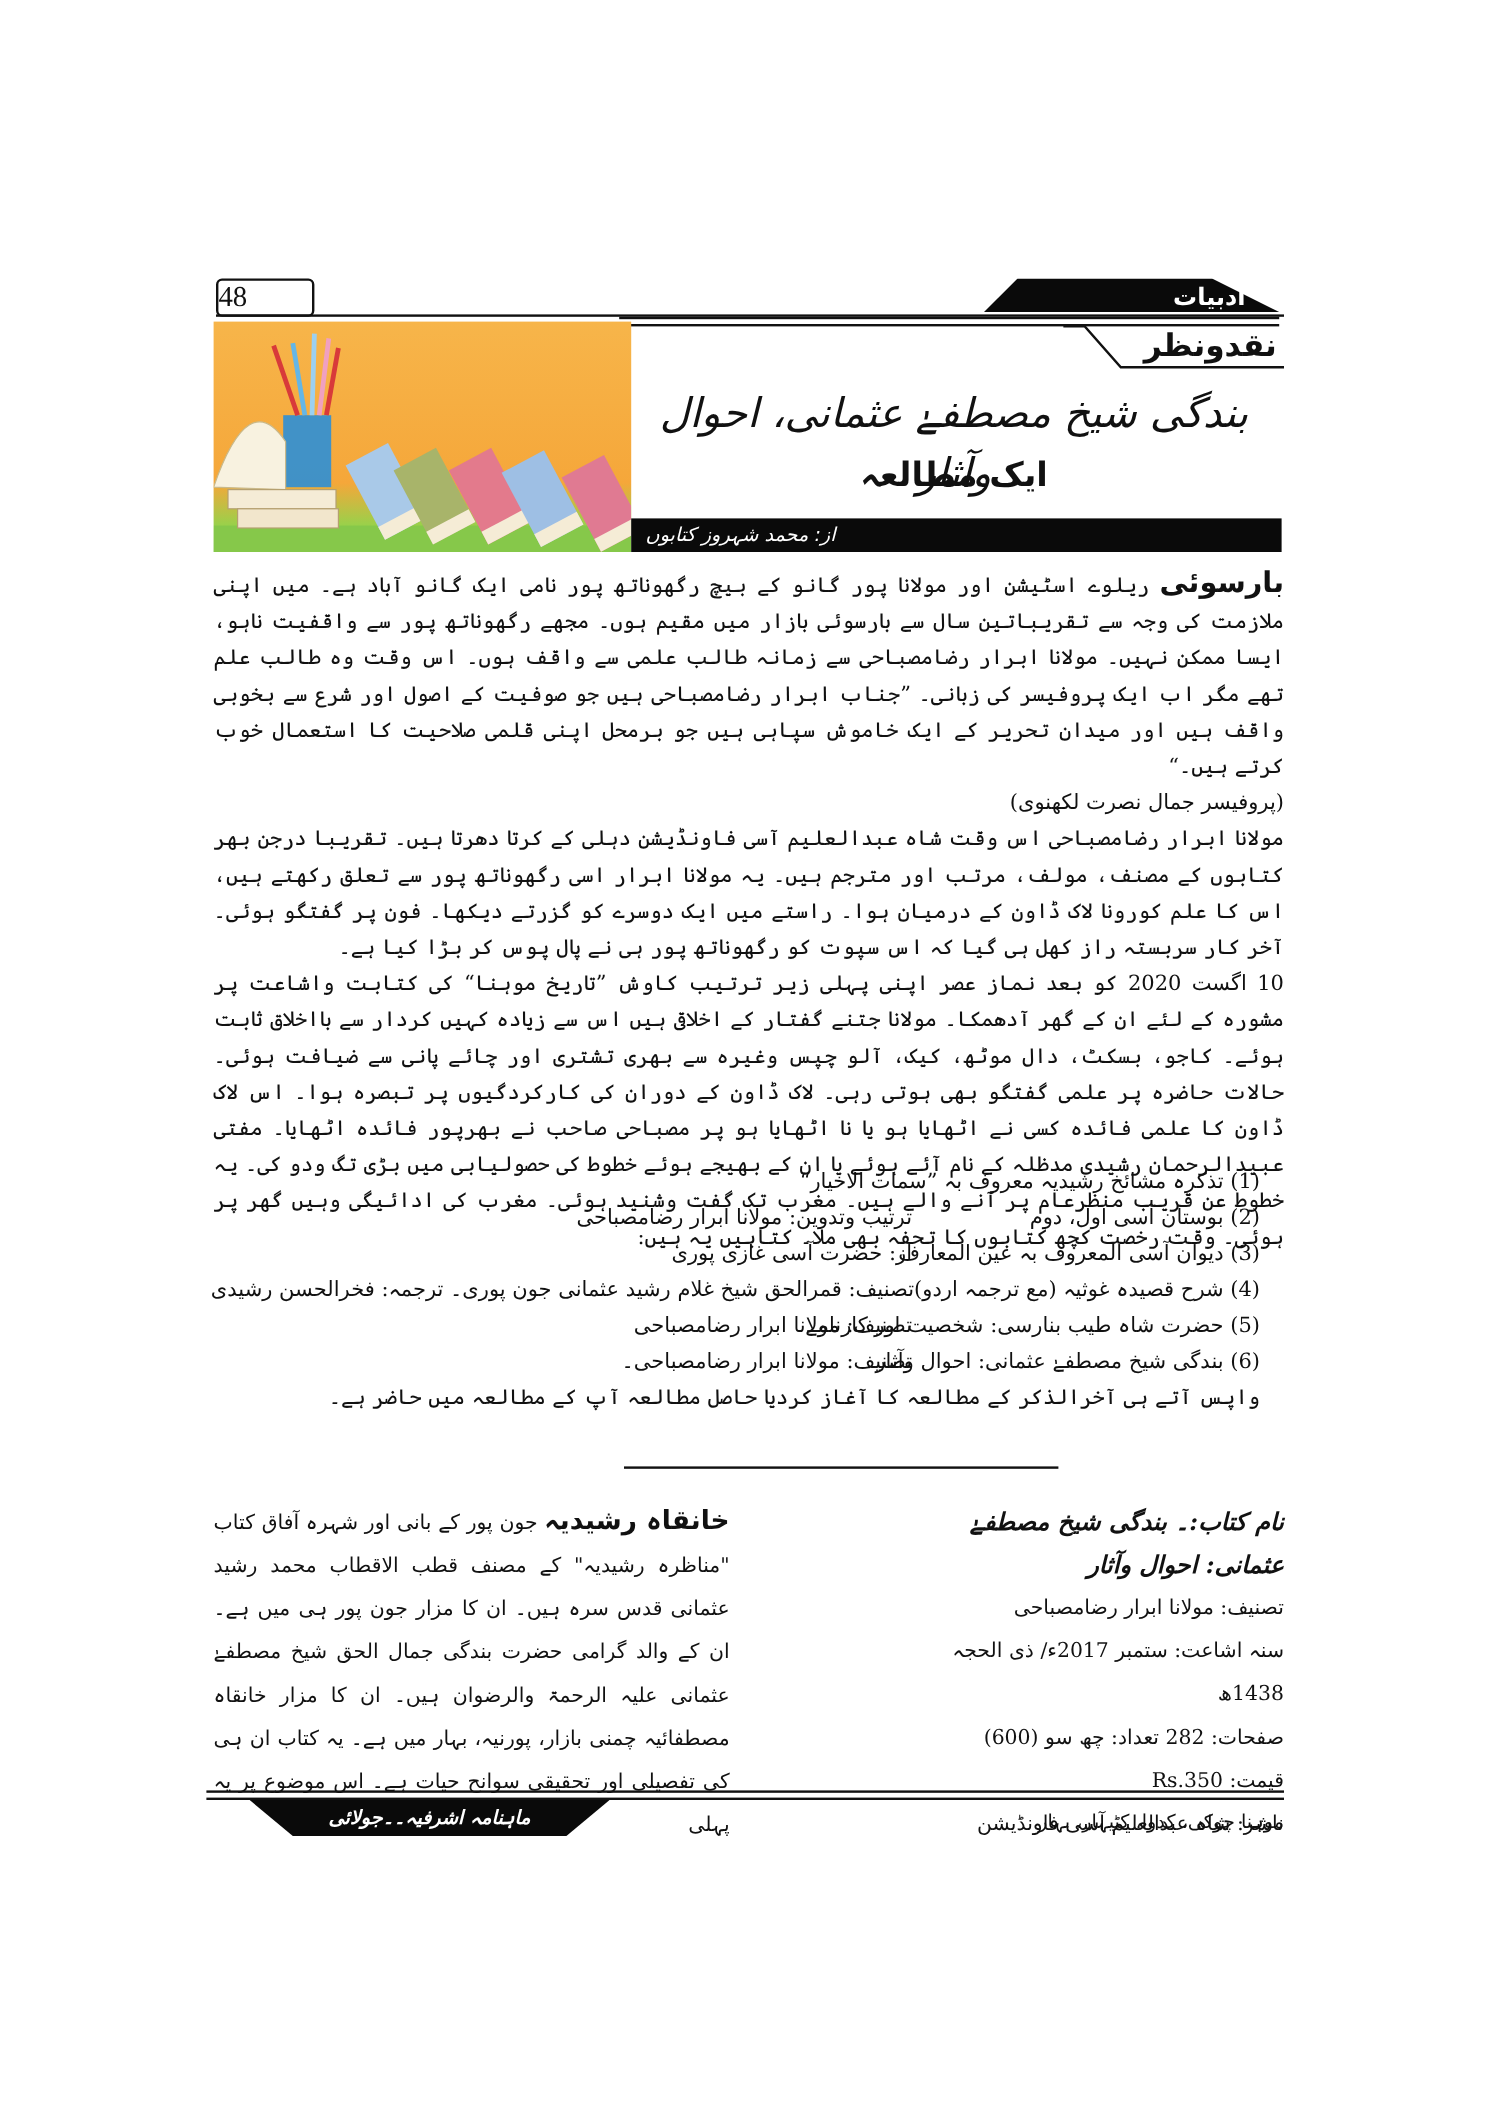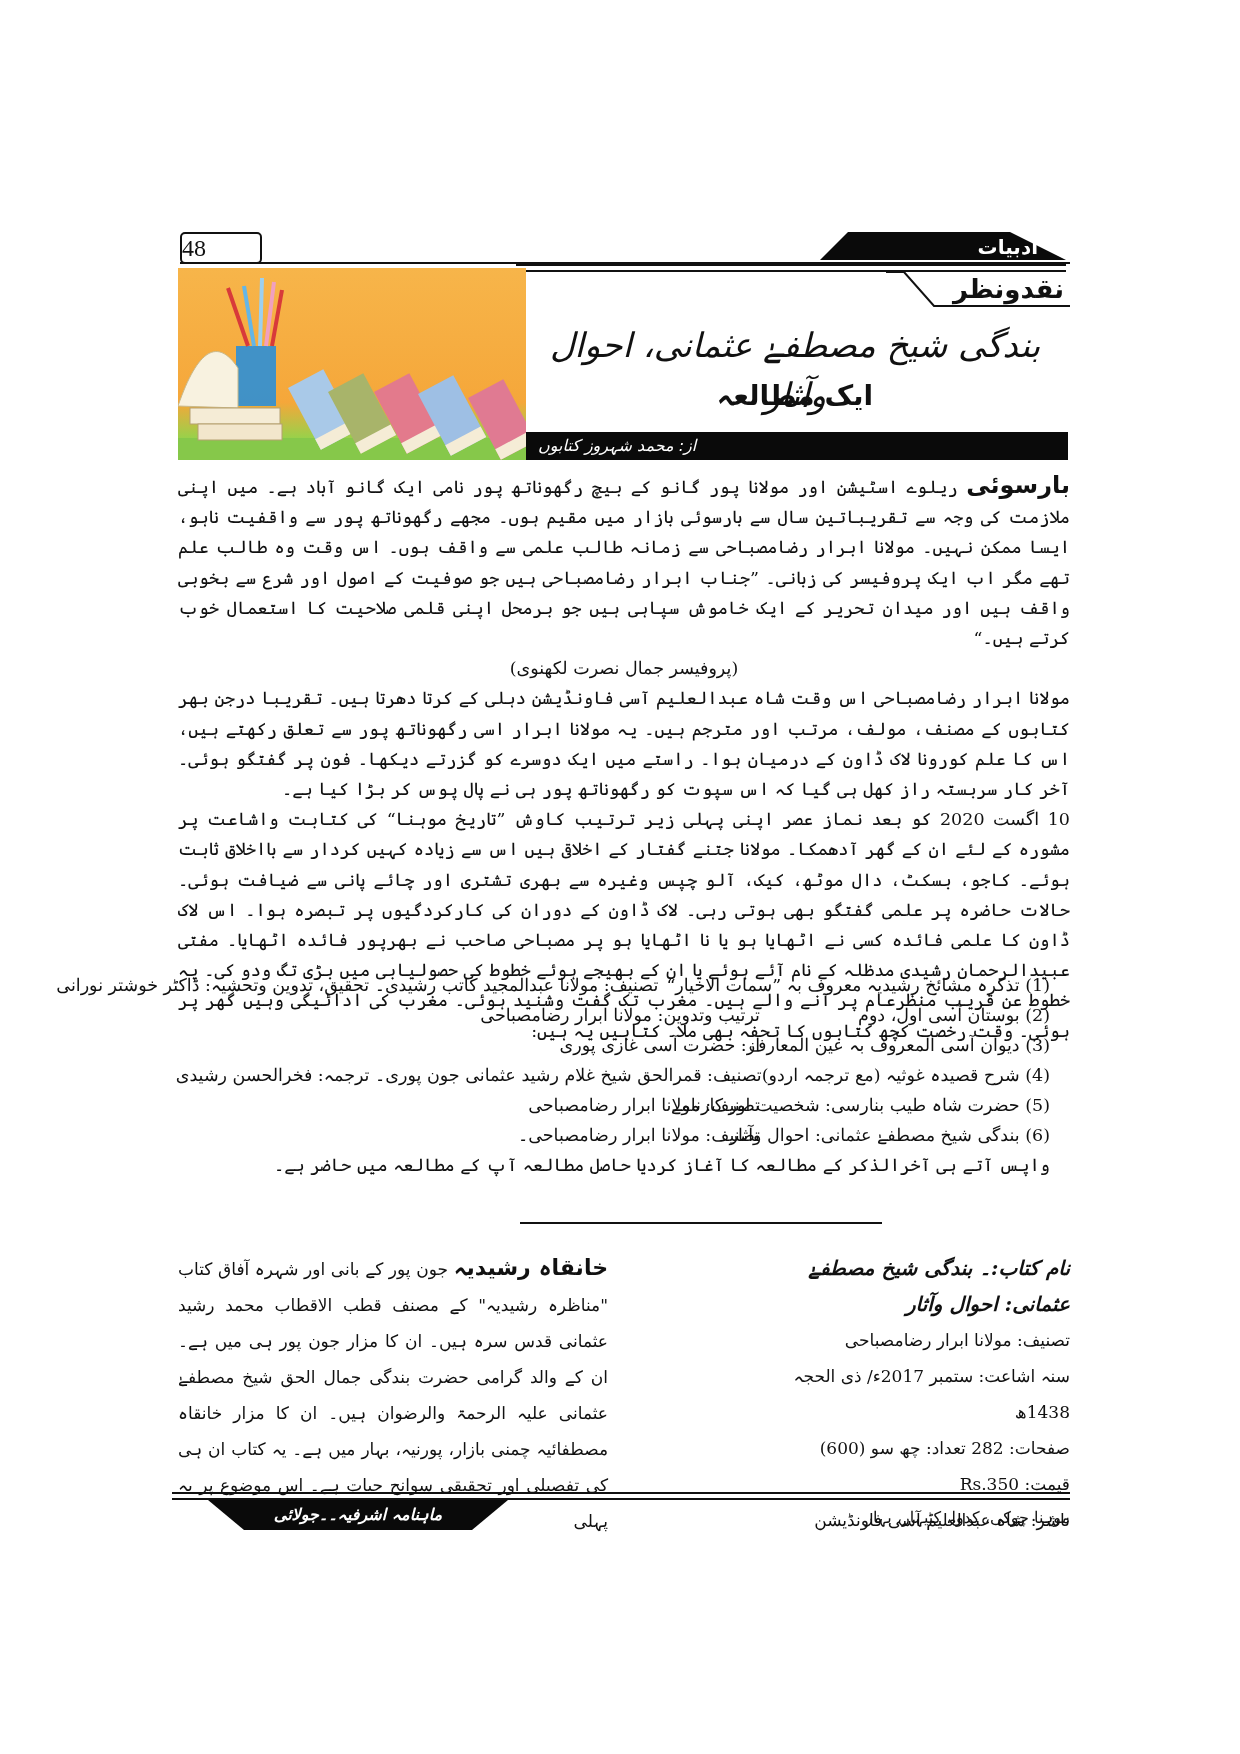--- a/index.html
+++ b/index.html
@@ -38,21 +38,21 @@
 
   .author-bar { position:absolute; left:526px; top:432px; width:542px; height:28px; background:#0a0a0a; }
   .author-bar .lbl { position:absolute; left:12px; top:0; color:#fff; font-style:italic;
                      font-size:16px; line-height:28px; direction:rtl; }
 
   
   .body { position:absolute; left:178px; top:470px; width:892px; direction:rtl; text-align:justify;
           font-family:"DejaVu Serif", serif; font-size:17.5px; line-height:30.2px; }
   .body p { margin:0; }
   .lead { font-family:"DejaVu Sans", sans-serif; font-weight:bold; font-size:24px; }
-  .quote-credit { display:block; text-align:center; }
+  .quote-credit { display:block; text-align:right; }
 
   .books { position:absolute; left:178px; top:970px; width:892px; direction:rtl;
            font-family:"DejaVu Serif", serif; font-size:17.5px; line-height:30px; }
   .book-row { display:flex; flex-direction:row; gap:0; height:30px; }
   .book-row .t { width:290px; white-space:nowrap; padding-right:20px; }
   .book-row .a { white-space:nowrap; }
   .book-row.wide .t { width:auto;text-align:right; }
   .closing { margin-right:20px; }
 
   .mid-line { position:absolute; left:520px; top:1222px; width:362px; height:2px; background:#111; }
@@ -150,21 +150,20 @@
       <span>ریلوے اسٹیشن اور مولانا پور گانو کے بیچ رگھوناتھ پور نامی ایک گانو آباد ہے۔ میں اپنی ملازمت کی وجہ سے تقریباتین سال سے بارسوئی بازار میں مقیم ہوں۔ مجھے رگھوناتھ پور سے واقفیت ناہو، ایسا ممکن نہیں۔ مولانا ابرار رضامصباحی سے زمانہ طالب علمی سے واقف ہوں۔ اس وقت وہ طالب علم تھے مگر اب ایک پروفیسر کی زبانی۔ ”جناب ابرار رضامصباحی ہیں جو صوفیت کے اصول اور شرع سے بخوبی واقف ہیں اور میدان تحریر کے ایک خاموش سپاہی ہیں جو برمحل اپنی قلمی صلاحیت کا استعمال خوب کرتے ہیں۔“</span>
       <span class="quote-credit">(پروفیسر جمال نصرت لکھنوی)</span>
     </p>
     <p>مولانا ابرار رضامصباحی اس وقت شاہ عبدالعلیم آسی فاونڈیشن دہلی کے کرتا دھرتا ہیں۔ تقریبا درجن بھر کتابوں کے مصنف، مولف، مرتب اور مترجم ہیں۔ یہ مولانا ابرار اسی رگھوناتھ پور سے تعلق رکھتے ہیں، اس کا علم کورونا لاک ڈاون کے درمیان ہوا۔ راستے میں ایک دوسرے کو گزرتے دیکھا۔ فون پر گفتگو ہوئی۔ آخر کار سربستہ راز کھل ہی گیا کہ اس سپوت کو رگھوناتھ پور ہی نے پال پوس کر بڑا کیا ہے۔</p>
     <p>10 اگست 2020 کو بعد نماز عصر اپنی پہلی زیر ترتیب کاوش ”تاریخ موہنا“ کی کتابت واشاعت پر مشورہ کے لئے ان کے گھر آدھمکا۔ مولانا جتنے گفتار کے اخلاقی ہیں اس سے زیادہ کہیں کردار سے بااخلاق ثابت ہوئے۔ کاجو، بسکٹ، دال موٹھ، کیک، آلو چپس وغیرہ سے بھری تشتری اور چائے پانی سے ضیافت ہوئی۔ حالات حاضرہ پر علمی گفتگو بھی ہوتی رہی۔ لاک ڈاون کے دوران کی کارکردگیوں پر تبصرہ ہوا۔ اس لاک ڈاون کا علمی فائدہ کسی نے اٹھایا ہو یا نا اٹھایا ہو پر مصباحی صاحب نے بھرپور فائدہ اٹھایا۔ مفتی عبیدالرحمان رشیدی مدظلہ کے نام آئے ہوئے یا ان کے بھیجے ہوئے خطوط کی حصولیابی میں بڑی تگ ودو کی۔ یہ خطوط عن قریب منظرعام پر آنے والے ہیں۔ مغرب تک گفت وشنید ہوئی۔ مغرب کی ادائیگی وہیں گھر پر ہوئی۔ وقت رخصت کچھ کتابوں کا تحفہ بھی ملا۔ کتابیں یہ ہیں:</p>
   </div>
 
   <div class="books">
     <div class="book-row wide">
       <span class="t">(1) تذکرہ مشائخ رشیدیہ معروف بہ ”سمات الاخیار“</span>
-      <span class="a" style="padding-right:8px">تصنیف: مولانا عبدالمجید کاتب رشیدی۔ تحقیق، تدوین وتحشیہ: ڈاکٹر خوشتر نورانی</span>
     </div>
     <div class="book-row">
       <span class="t">(2) بوستان آسی اول، دوم</span>
       <span class="a">ترتیب وتدوین: مولانا ابرار رضامصباحی</span>
     </div>
     <div class="book-row">
       <span class="t">(3) دیوان آسی المعروف بہ عین المعارف</span>
       <span class="a">از: حضرت آسی غازی پوری</span>
     </div>
     <div class="book-row">

